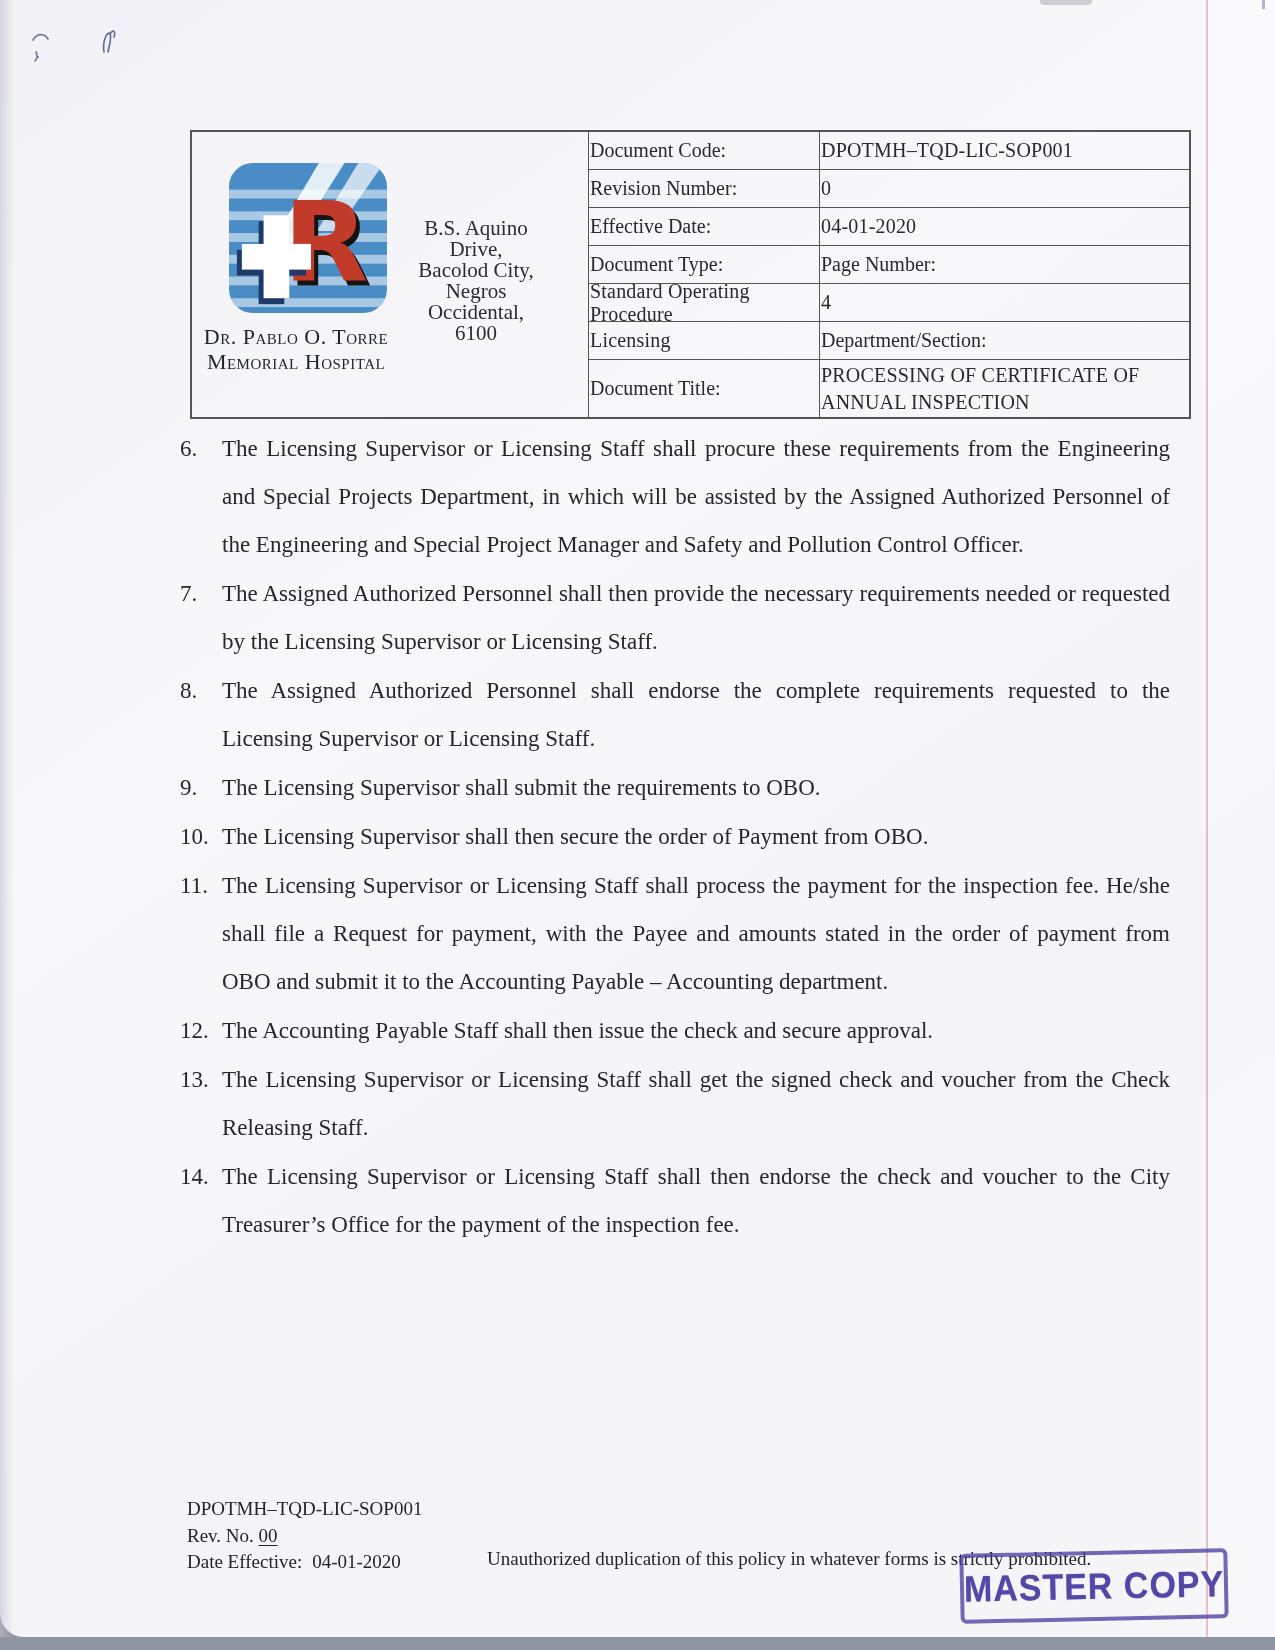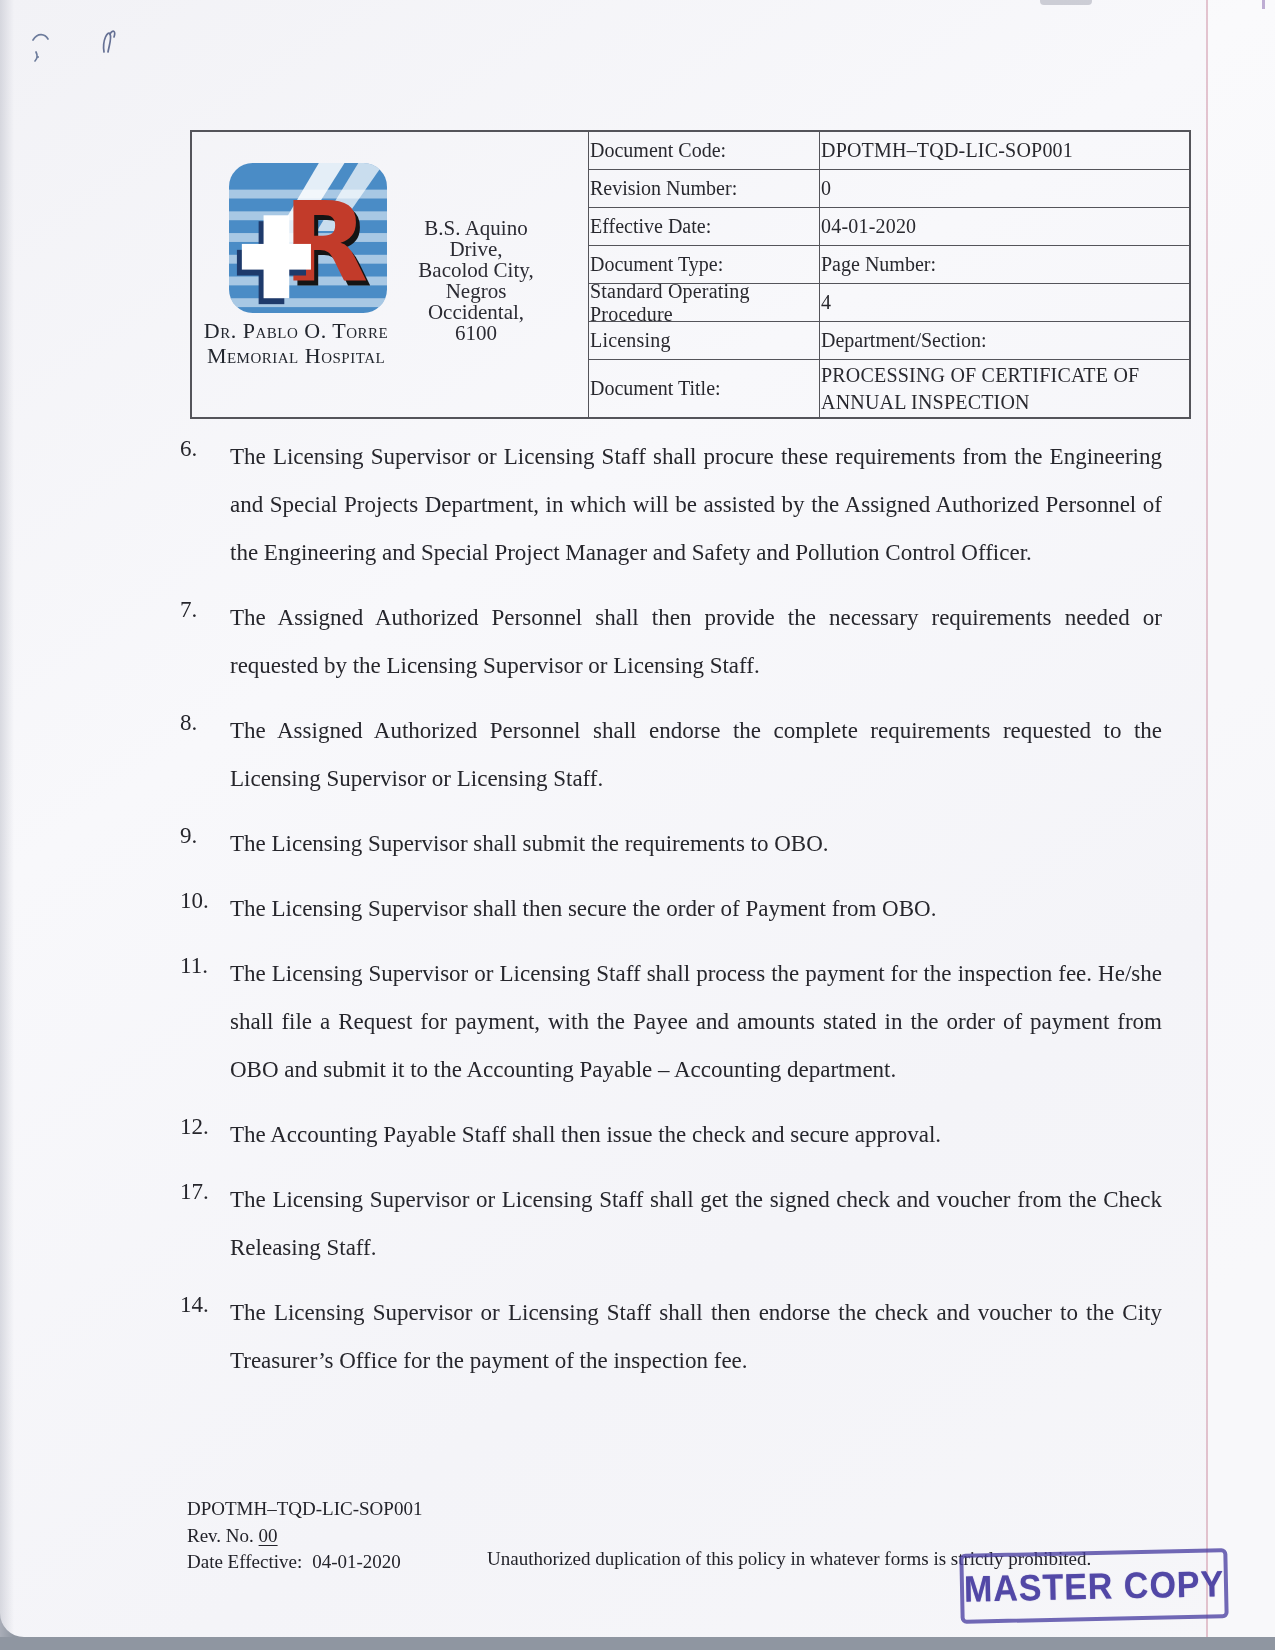--- a/index.html
+++ b/index.html
@@ -63,40 +63,40 @@
   }
   .cell.last{border-bottom:none;}
   .cell.value{letter-spacing:.2px;}
   .cell.title-value{line-height:1.32;align-items:center;}
   .org-cell{
     grid-row:1 / 8;grid-column:1;
     position:relative;
   }
   .logo-wrap{position:absolute;left:32px;top:28px;width:168px;height:156px;}
   .org-name{
-    position:absolute;left:0;top:186px;width:208px;
+    position:absolute;left:0;top:192px;width:208px;
     text-align:center;font-variant:small-caps;
     font-size:22px;line-height:25px;letter-spacing:.5px;color:#22262e;
   }
   .org-address{
     position:absolute;left:204px;top:86px;width:160px;
     text-align:center;font-size:21px;line-height:21px;color:#2b2b33;
   }
 
   
   .procedure{
     position:absolute;left:180px;top:425px;width:990px;
   }
   .item{display:flex;margin:0 0 1px 0;}
   .item .num{
     flex:none;width:42px;
     font-size:23px;line-height:48px;color:#26262c;
   }
   .item p{
-    flex:1;margin:8px;
+    flex:1;margin:0;
     font-size:23px;line-height:48px;
     text-align:justify;color:#26262c;
   }
 
   
   .footer-left{
     position:absolute;left:187px;top:1496px;
     font-size:19px;line-height:26.5px;color:#23232a;
   }
   .rev-value{text-decoration:underline;text-underline-offset:3px;}
@@ -239,21 +239,21 @@
     </div>
     <div class="item">
       <span class="num">11.</span>
       <p>The Licensing Supervisor or Licensing Staff shall process the payment for the inspection fee. He/she shall file a Request for payment, with the Payee and amounts stated in the order of payment from OBO and submit it to the Accounting Payable – Accounting department.</p>
     </div>
     <div class="item">
       <span class="num">12.</span>
       <p>The Accounting Payable Staff shall then issue the check and secure approval.</p>
     </div>
     <div class="item">
-      <span class="num">17.</span>
+      <span class="num">13.</span>
       <p>The Licensing Supervisor or Licensing Staff shall get the signed check and voucher from the Check Releasing Staff.</p>
     </div>
     <div class="item">
       <span class="num">14.</span>
       <p>The Licensing Supervisor or Licensing Staff shall then endorse the check and voucher to the City Treasurer’s Office for the payment of the inspection fee.</p>
     </div>
   </div>
 
   <div class="footer-left">
     <div>DPOTMH–TQD-LIC-SOP001</div>

